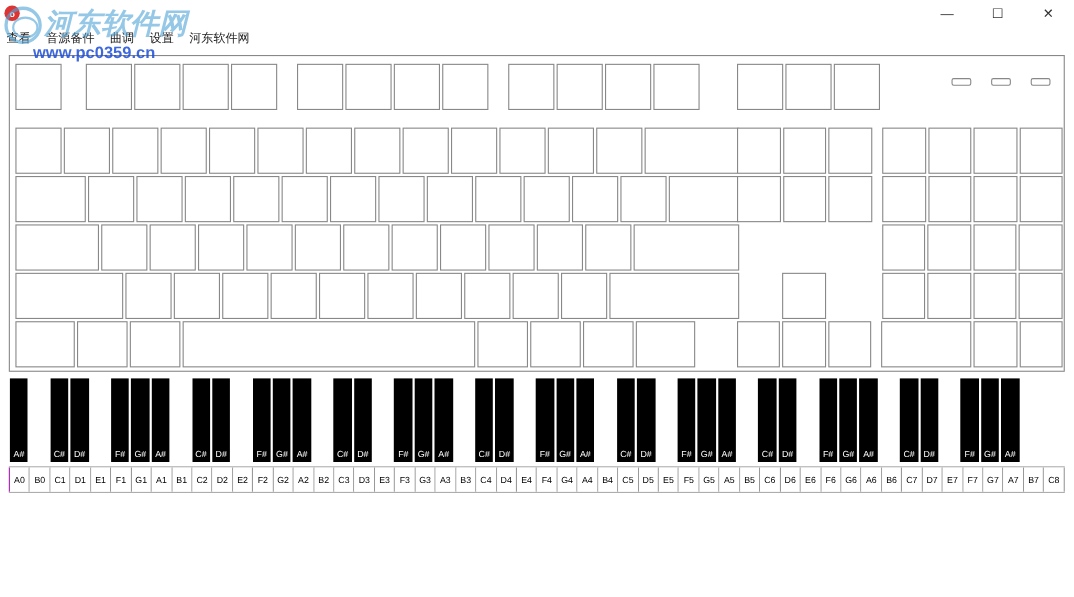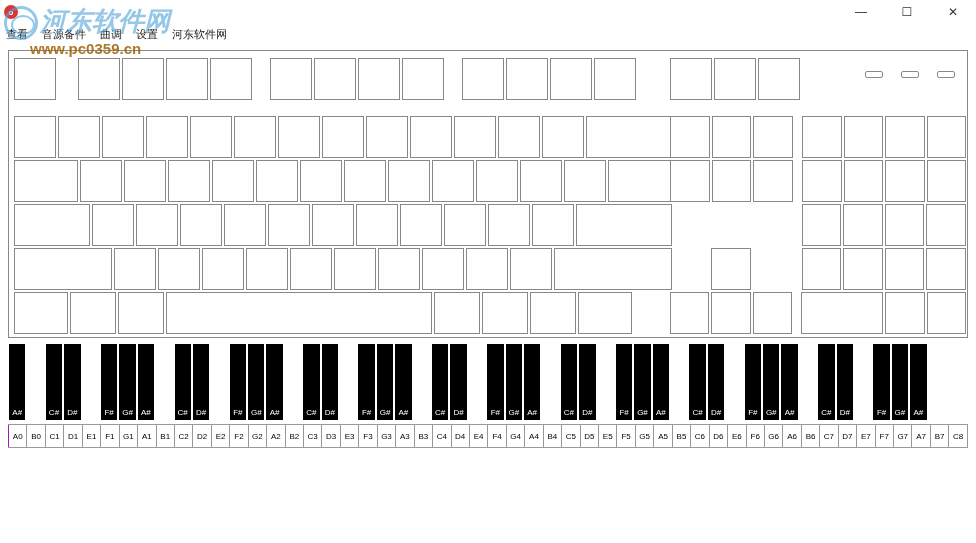--- a/index.html
+++ b/index.html
@@ -6,21 +6,21 @@
 body{width:976px;height:543px;background:#fff;position:relative;overflow:hidden}
 .titlebar{height:24px;display:flex;align-items:center;padding:0 4px;font-size:11px;color:#333}
 .titlebar .ico{width:14px;height:14px;border-radius:50%;background:#d33;margin-right:4px;display:flex;align-items:center;justify-content:center;color:#fff;font-size:8px;font-weight:bold}
 .winbtns{position:absolute;right:0;top:0;display:flex}
 .winbtns div{width:46px;height:24px;display:flex;align-items:center;justify-content:center;font-size:12px;color:#333}
 .menubar{height:20px;display:flex;align-items:center;padding:0 6px;font-size:11px;gap:14px;color:#222}
 .watermark{position:absolute;left:4px;top:4px;pointer-events:none;z-index:100}
 .watermark .wm-main{font-size:26px;font-weight:bold;color:#4fa3d6;opacity:.6;font-style:italic;white-space:nowrap}
 .watermark .wm-main .globe{display:inline-block;width:34px;height:34px;border:3px solid #4fa3d6;border-radius:50%;position:relative;vertical-align:middle;margin-right:2px}
 .watermark .wm-main .globe:before{content:"";position:absolute;left:4px;top:6px;width:20px;height:16px;border:2px solid #4fa3d6;border-radius:50%}
-.watermark .wm-url{font-size:15px;color:#a16207;font-weight:bold;opacity:.85;margin-left:26px}
+.watermark .wm-url{font-size:15px;color:#1d4ed8;font-weight:bold;opacity:.85;margin-left:26px}
 .content{position:absolute;left:8px;right:8px;top:50px;bottom:8px}
 .kb-area{position:relative;width:100%;height:288px;border:1px solid #888}
 .kb-row{position:absolute;left:0;right:0;display:flex}
 .key{border:1px solid #888;background:#fff;height:42px;margin:1px}
 .lock-leds{position:absolute;right:12px;top:20px;display:flex;gap:18px}
 .lock-leds div{width:18px;height:7px;border:1px solid #888;border-radius:2px}
 .piano{position:relative;width:100%;margin-top:6px}
 .piano-black{position:relative;height:76px;display:flex}
 .bk{width:18.4px;height:76px;margin-right:0;position:relative}
 .bk .k{position:absolute;left:1px;right:1px;top:0;bottom:0;background:#000;color:#fff;font-size:8px;display:flex;align-items:flex-end;justify-content:center;padding-bottom:3px}

